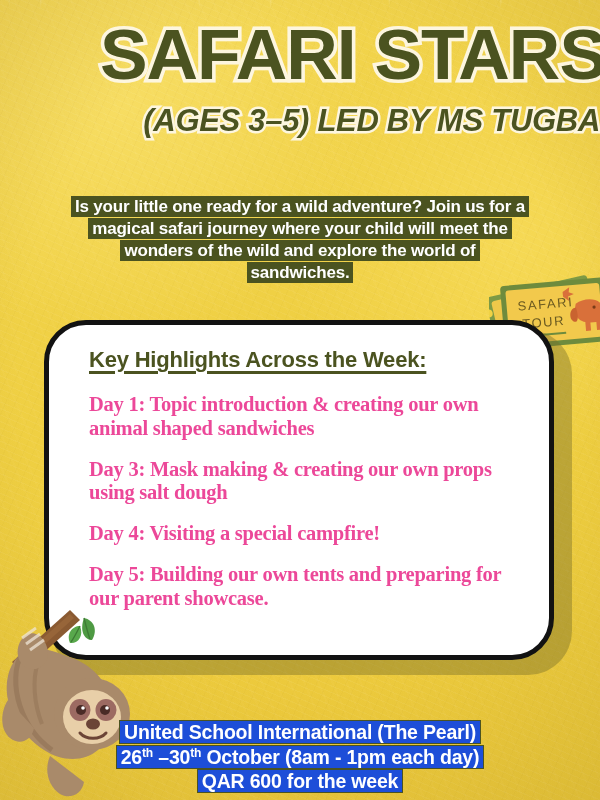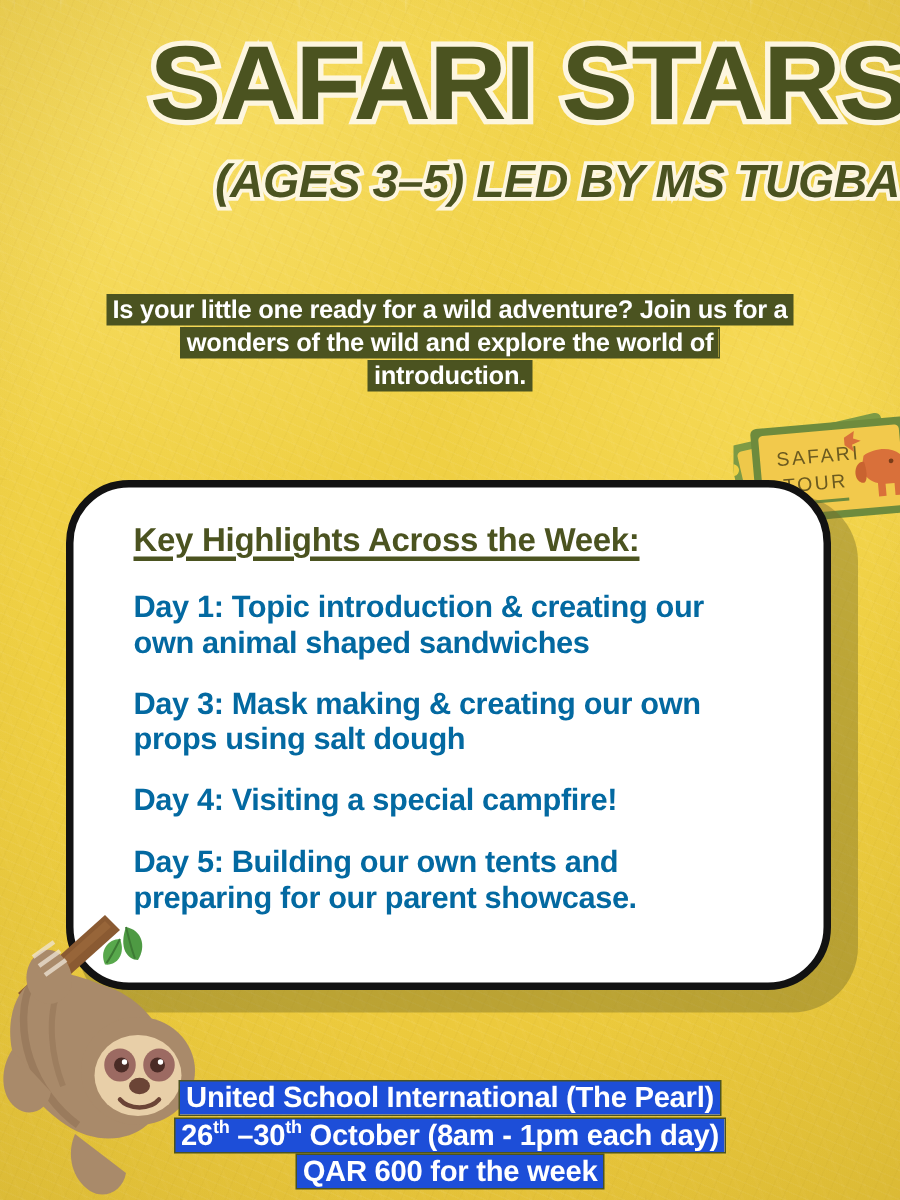--- a/index.html
+++ b/index.html
@@ -147,24 +147,25 @@
     color: #4b5320;
     text-decoration: underline;
     text-underline-offset: 4px;
     text-decoration-thickness: 2.5px;
     margin-bottom: 20px;
     letter-spacing: -.2px;
   }
   .day-line {
     font-size: 20.5px;
     font-weight: 800;
-    color: #0369a1;
+    color: #ec4899;
     line-height: 1.16;
     margin-bottom: 17px;
     letter-spacing: -.25px;
+    font-family: Liberation Serif, serif;
   }
 
   
   .sloth {
     position: absolute;
     left: -8px;
     top: 604px;
     width: 165px;
     height: 196px;
   }
@@ -212,22 +213,23 @@
   <div class="paper-grain"></div>
   <div class="paper-vignette"></div>
 
   <div class="headline-block">
     <div class="headline">SAFARI STARS</div>
     <div class="subhead">(AGES 3–5) LED BY MS TUGBA</div>
   </div>
 
   <div class="intro">
     <div><span class="hl">Is your little one ready for a wild adventure? Join us for a</span></div>
+    <div><span class="hl">magical safari journey where your child will meet the</span></div>
     <div><span class="hl">wonders of the wild and explore the world of</span></div>
-    <div><span class="hl">introduction.</span></div>
+    <div><span class="hl">sandwiches.</span></div>
   </div>
 
   <div class="tickets">
     <svg viewBox="0 0 120 110" width="120" height="110">
       <g transform="rotate(-13 60 55)">
         <rect x="2" y="22" width="104" height="62" rx="4" fill="#7d9a45"></rect>
         <rect x="7" y="27" width="94" height="52" rx="3" fill="#eec84a"></rect>
         <circle cx="2" cy="38" r="4" fill="#f0d244"></circle>
         <circle cx="2" cy="53" r="4" fill="#f0d244"></circle>
         <circle cx="2" cy="68" r="4" fill="#f0d244"></circle>

